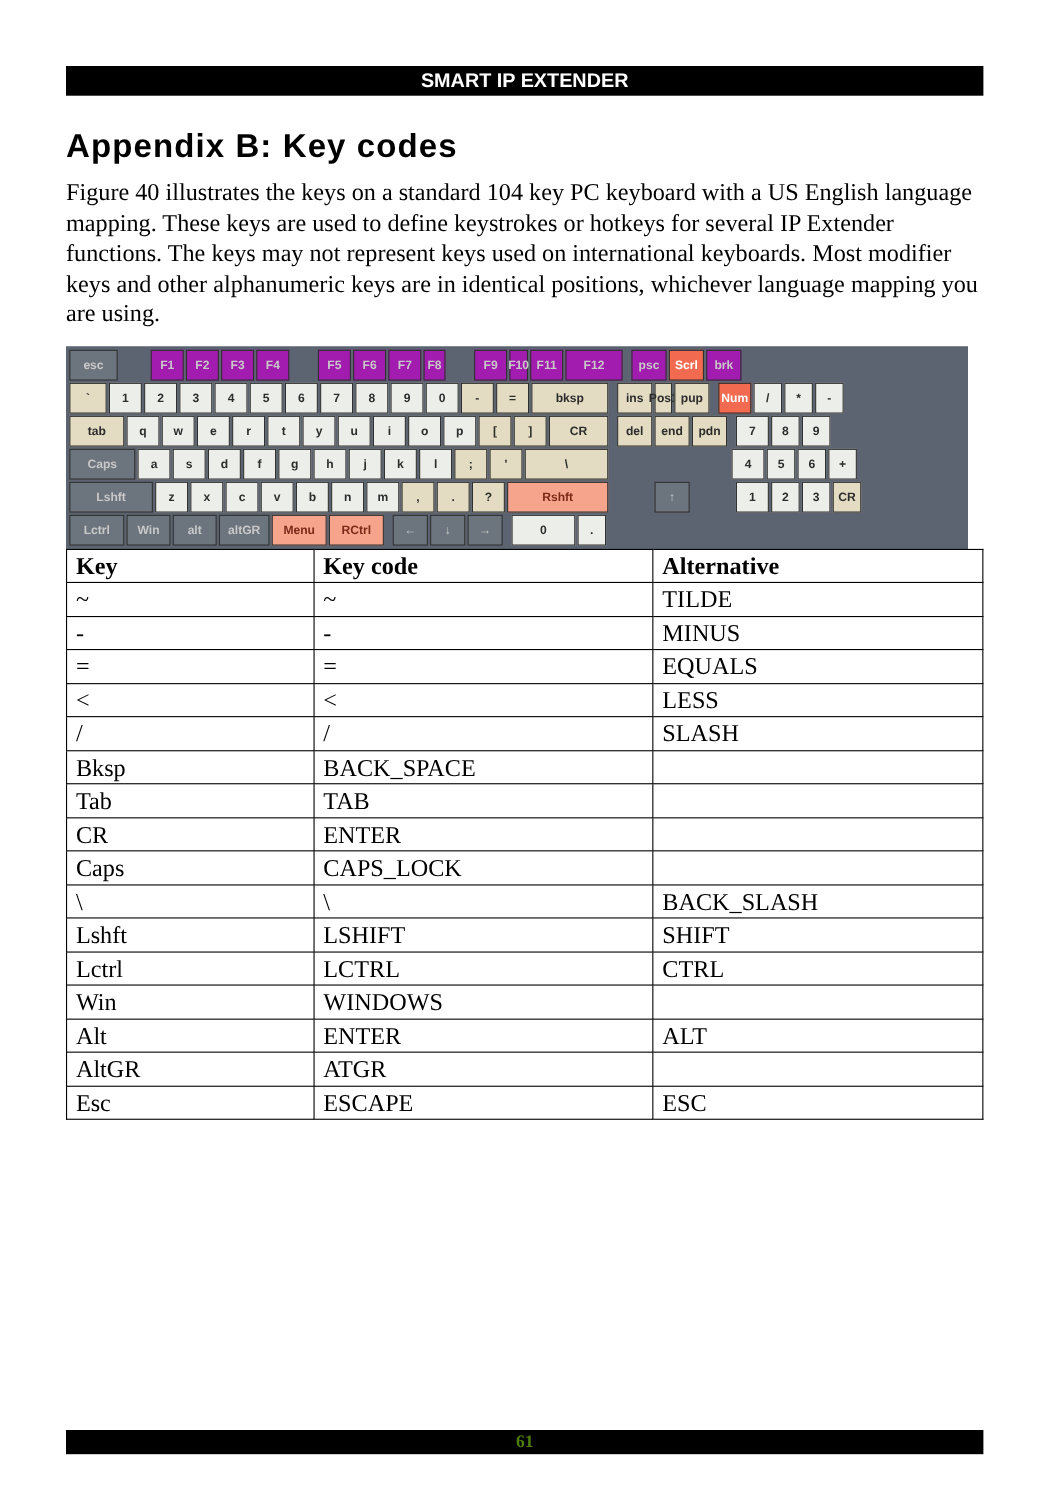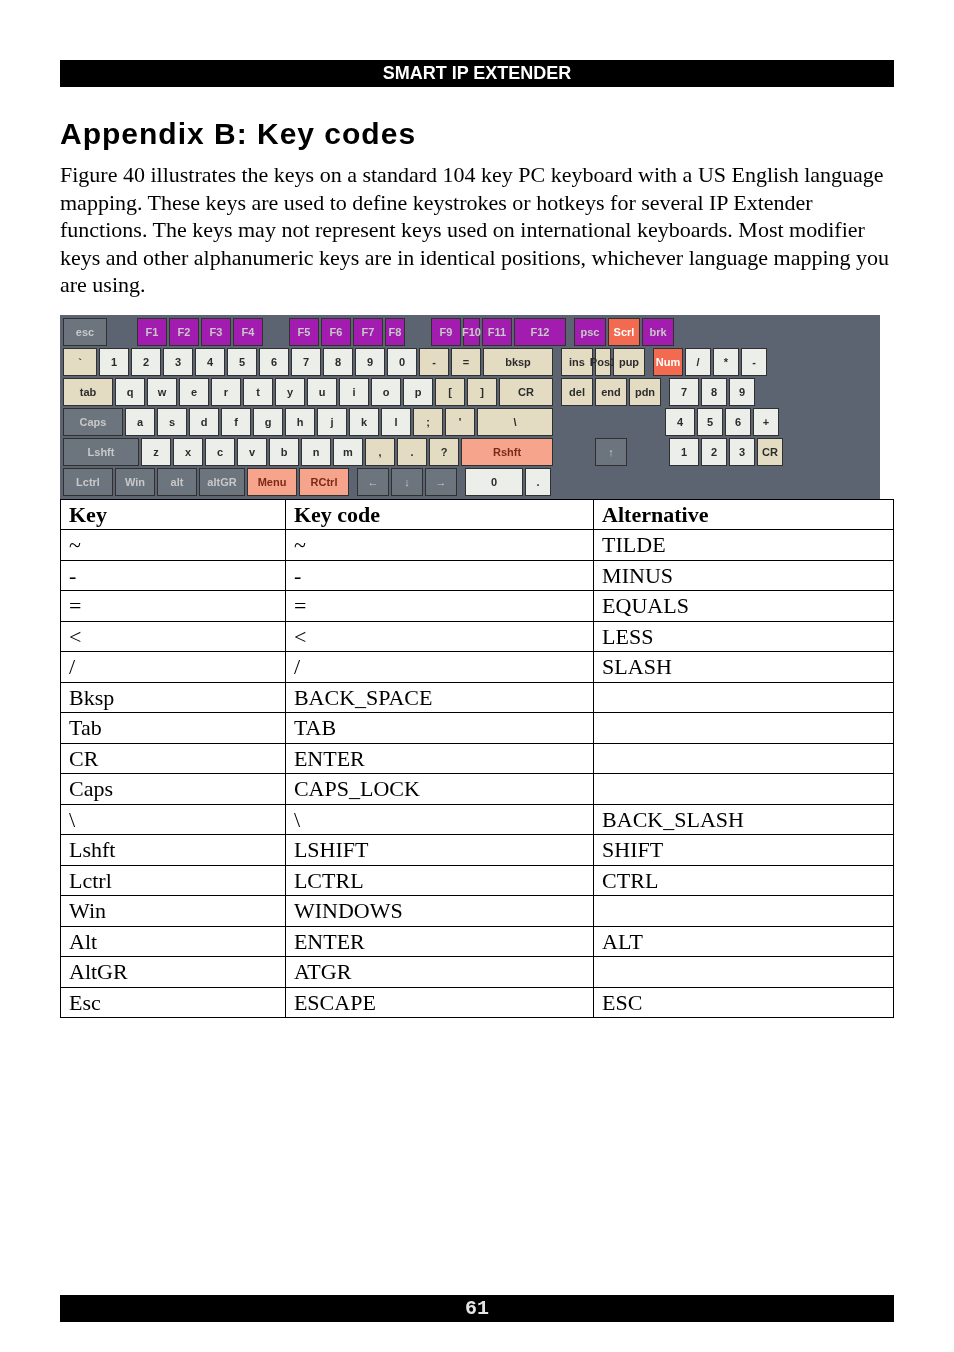--- a/index.html
+++ b/index.html
@@ -98,25 +98,25 @@
   table.codes th {
     font-weight: bold;
   }
 
   .footer-bar {
     position: absolute;
     left: 60px;
     right: 60px;
     bottom: 30px;
     background: #000;
-    color: #e5e5e5;
+    color: #4d7c0f;
     text-align: center;
-    font-family: Liberation Mono, monospace;
-    font-weight: bold;
-    font-size: 20px;
+    font-family: Liberation Serif, serif;
+    font-weight: bold;
+    font-size: 16px;
     padding: 2px 0;
   }
 
   
   .col-key  { width: 27%; }
   .col-code { width: 37%; }
   .col-alt  { width: 36%; }
 </style>
 </head>
 <body>

